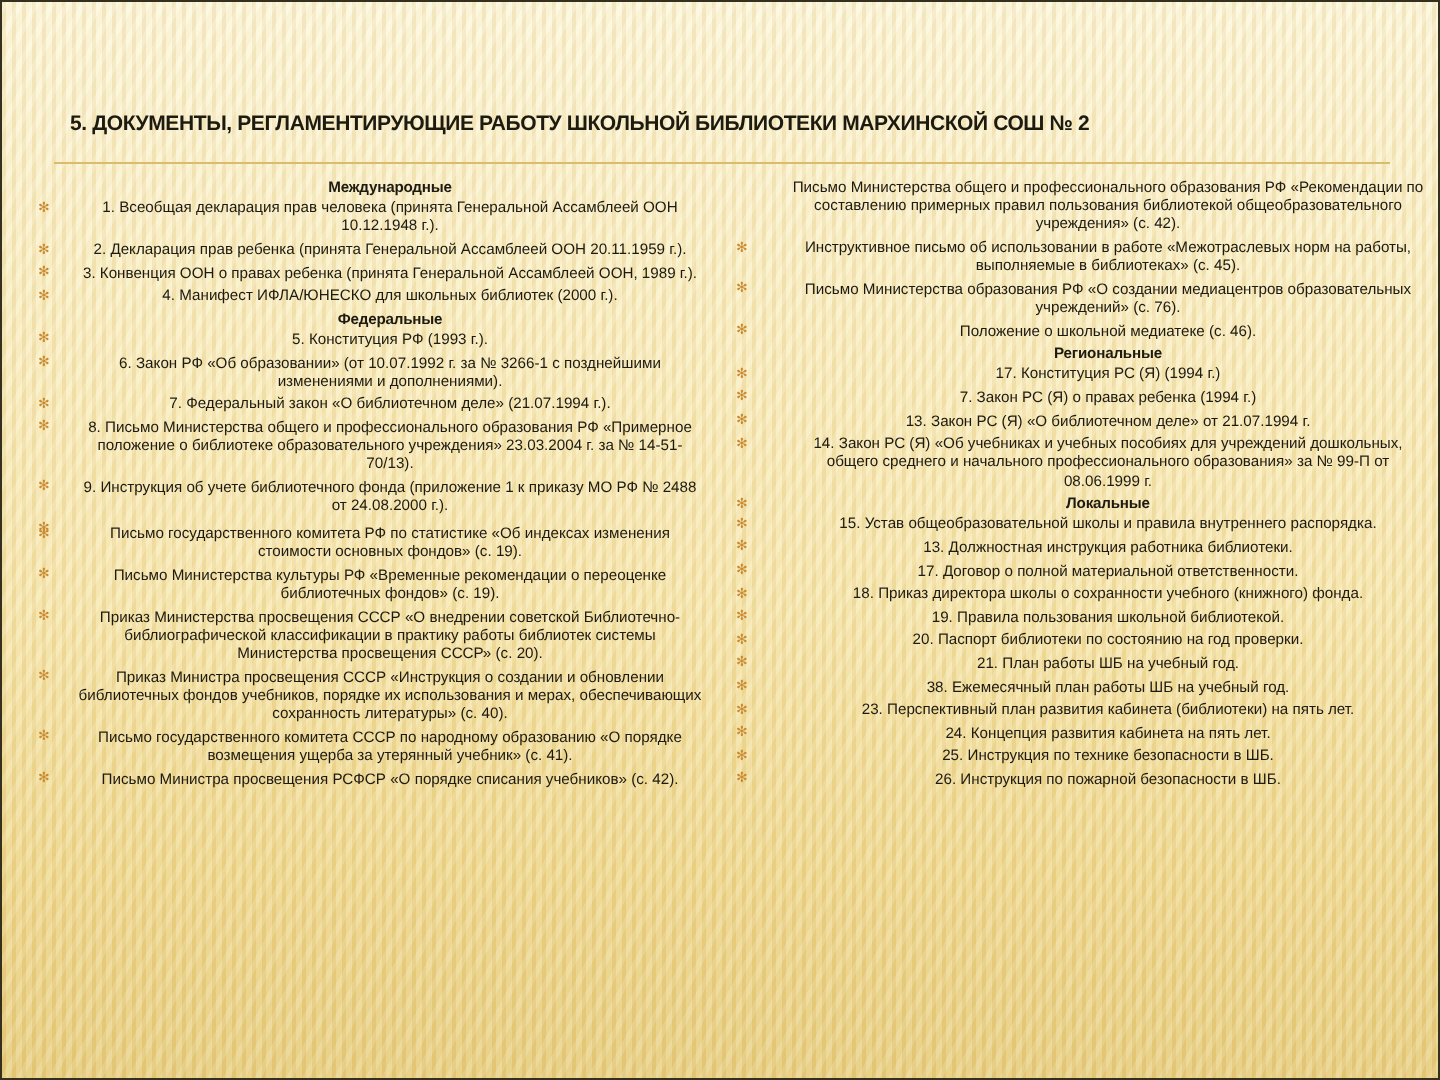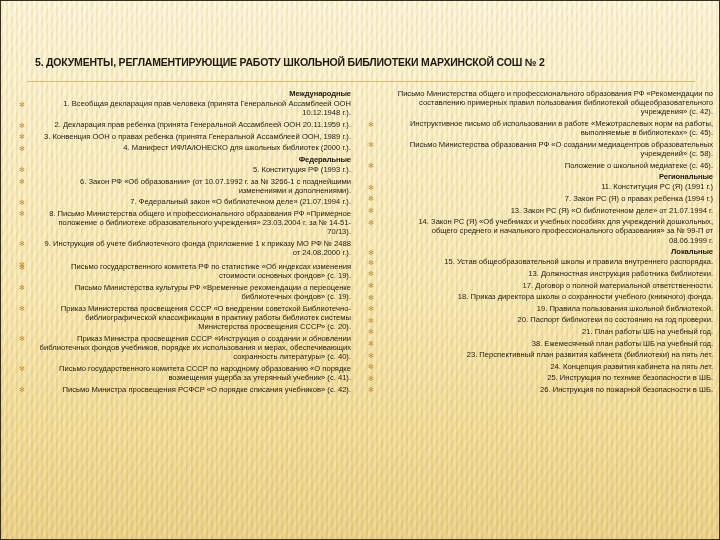--- a/index.html
+++ b/index.html
@@ -34,21 +34,21 @@
   
   .cols{position:absolute;left:0;top:88px;width:720px;height:400px;display:flex;}
   .col{position:relative;box-sizing:border-box;}
   .col-left{width:358px;padding:0 6px 0 8px;}
   .col-right{width:362px;padding:0 6px 0 4px;}
   ul.lst{list-style:none;margin:0;padding:0;}
   ul.lst li{
     position:relative;
     padding:0 2px 2.4px 30px;
     font-size:7.6px;line-height:9.2px;color:#1e1a10;
-    text-align:right;
+    text-align:center;
   }
   ul.lst li .bul{
     position:absolute;left:10px;top:0.5px;
     font-size:7px;line-height:9.2px;color:#c98a31;
   }
   ul.lst li.hdr{font-weight:bold;padding-bottom:1px;letter-spacing:-.1px;}
   .col-right ul.lst li{padding-left:32px;}
   .col-right ul.lst li .bul{left:5px;}
 </style>
 </head>
@@ -81,24 +81,24 @@
           <li class=""><span class="bul">✻</span><span>Приказ Министерства просвещения СССР «О внедрении советской Библиотечно-библиографической классификации в практику работы библиотек системы Министерства просвещения СССР» (с. 20).</span></li>
           <li class=""><span class="bul">✻</span><span>Приказ Министра просвещения СССР «Инструкция о создании и обновлении библиотечных фондов учебников, порядке их использования и мерах, обеспечивающих сохранность литературы» (с. 40).</span></li>
           <li class=""><span class="bul">✻</span><span>Письмо государственного комитета СССР по народному образованию «О порядке возмещения ущерба за утерянный учебник» (с. 41).</span></li>
           <li class=""><span class="bul">✻</span><span>Письмо Министра просвещения РСФСР «О порядке списания учебников» (с. 42).</span></li>
         </ul>
     </div>
     <div class="col col-right">
       <ul class="lst">
           <li class="nb"><span>Письмо Министерства общего и профессионального образования РФ «Рекомендации по составлению примерных правил пользования библиотекой общеобразовательного учреждения» (с. 42).</span></li>
           <li class=""><span class="bul">✻</span><span>Инструктивное письмо об использовании в работе «Межотраслевых норм на работы, выполняемые в библиотеках» (с. 45).</span></li>
-          <li class=""><span class="bul">✻</span><span>Письмо Министерства образования РФ «О создании медиацентров образовательных учреждений» (с. 58).</span></li>
+          <li class=""><span class="bul">✻</span><span>Письмо Министерства образования РФ «О создании медиацентров образовательных учреждений» (с. 76).</span></li>
           <li class=""><span class="bul">✻</span><span>Положение о школьной медиатеке (с. 46).</span></li>
           <li class="hdr nb"><span>Региональные</span></li>
-          <li class=""><span class="bul">✻</span><span>11. Конституция РС (Я) (1991 г.)</span></li>
+          <li class=""><span class="bul">✻</span><span>17. Конституция РС (Я) (1994 г.)</span></li>
           <li class=""><span class="bul">✻</span><span>7. Закон РС (Я) о правах ребенка (1994 г.)</span></li>
           <li class=""><span class="bul">✻</span><span>13. Закон РС (Я) «О библиотечном деле» от 21.07.1994 г.</span></li>
           <li class=""><span class="bul">✻</span><span>14. Закон РС (Я) «Об учебниках и учебных пособиях для учреждений дошкольных, общего среднего и начального профессионального образования» за № 99-П от 08.06.1999 г.</span></li>
           <li class="hdr "><span class="bul">✻</span><span>Локальные</span></li>
           <li class=""><span class="bul">✻</span><span>15. Устав общеобразовательной школы и правила внутреннего распорядка.</span></li>
           <li class=""><span class="bul">✻</span><span>13. Должностная инструкция работника библиотеки.</span></li>
           <li class=""><span class="bul">✻</span><span>17. Договор о полной материальной ответственности.</span></li>
           <li class=""><span class="bul">✻</span><span>18. Приказ директора школы о сохранности учебного (книжного) фонда.</span></li>
           <li class=""><span class="bul">✻</span><span>19. Правила пользования школьной библиотекой.</span></li>
           <li class=""><span class="bul">✻</span><span>20. Паспорт библиотеки по состоянию на год проверки.</span></li>

